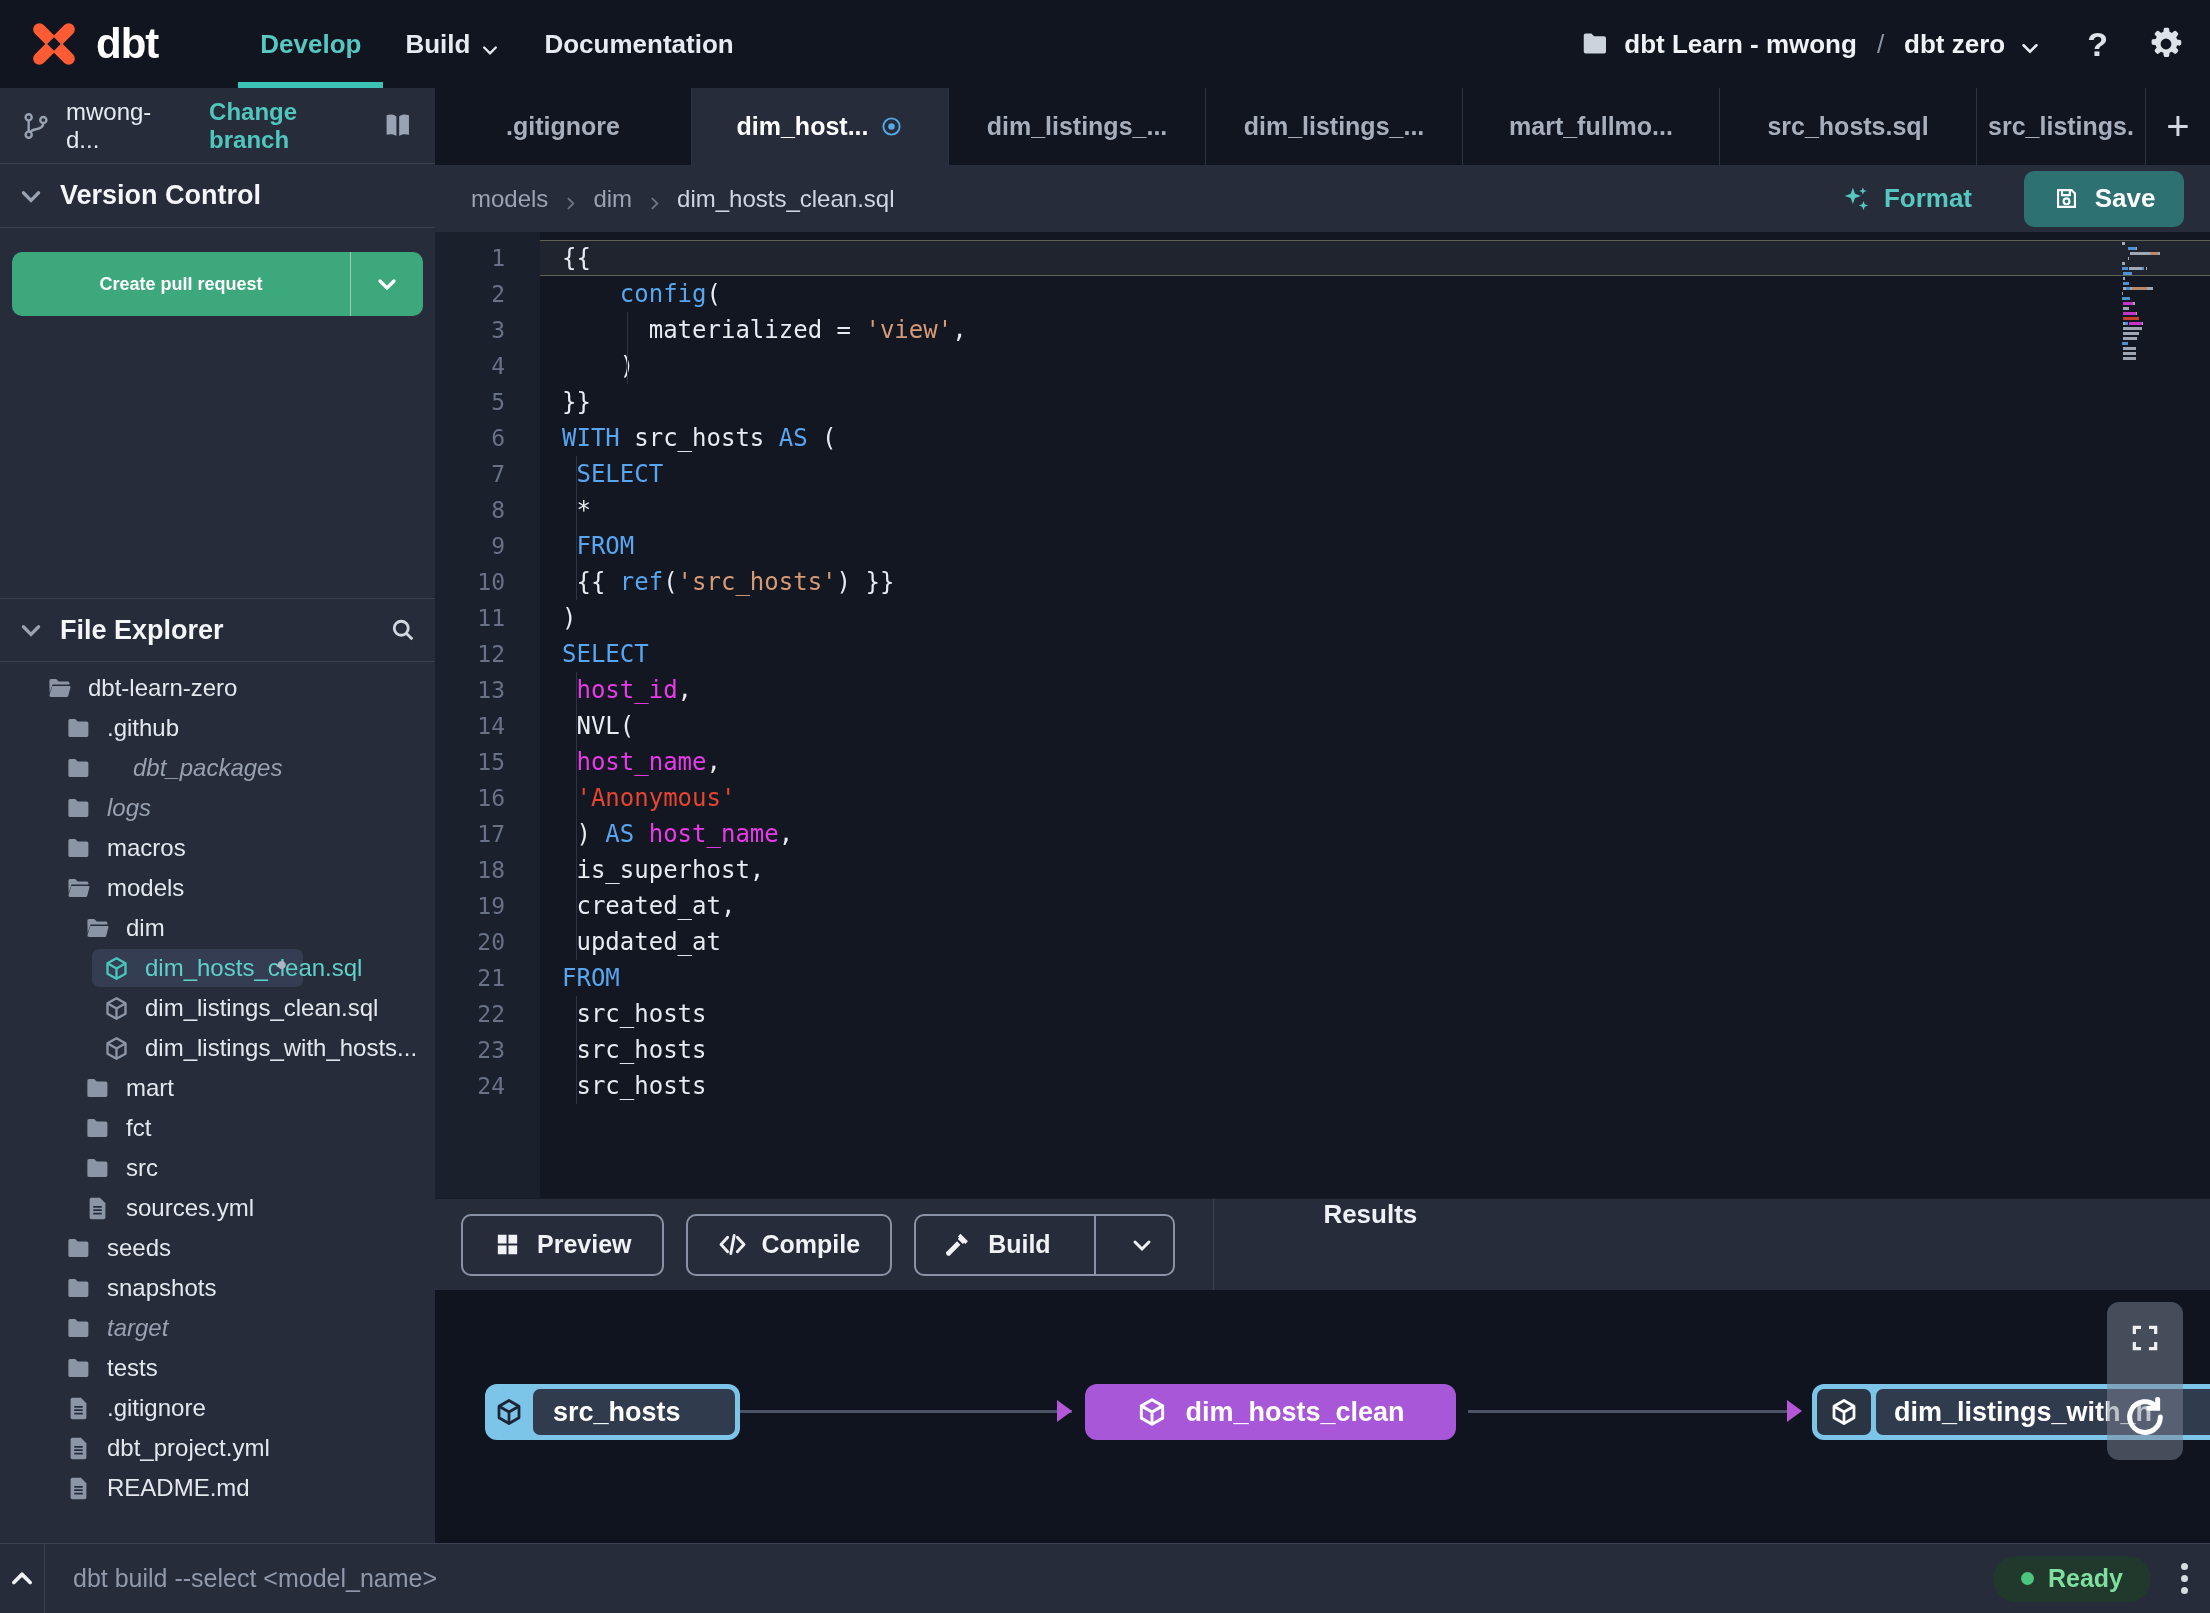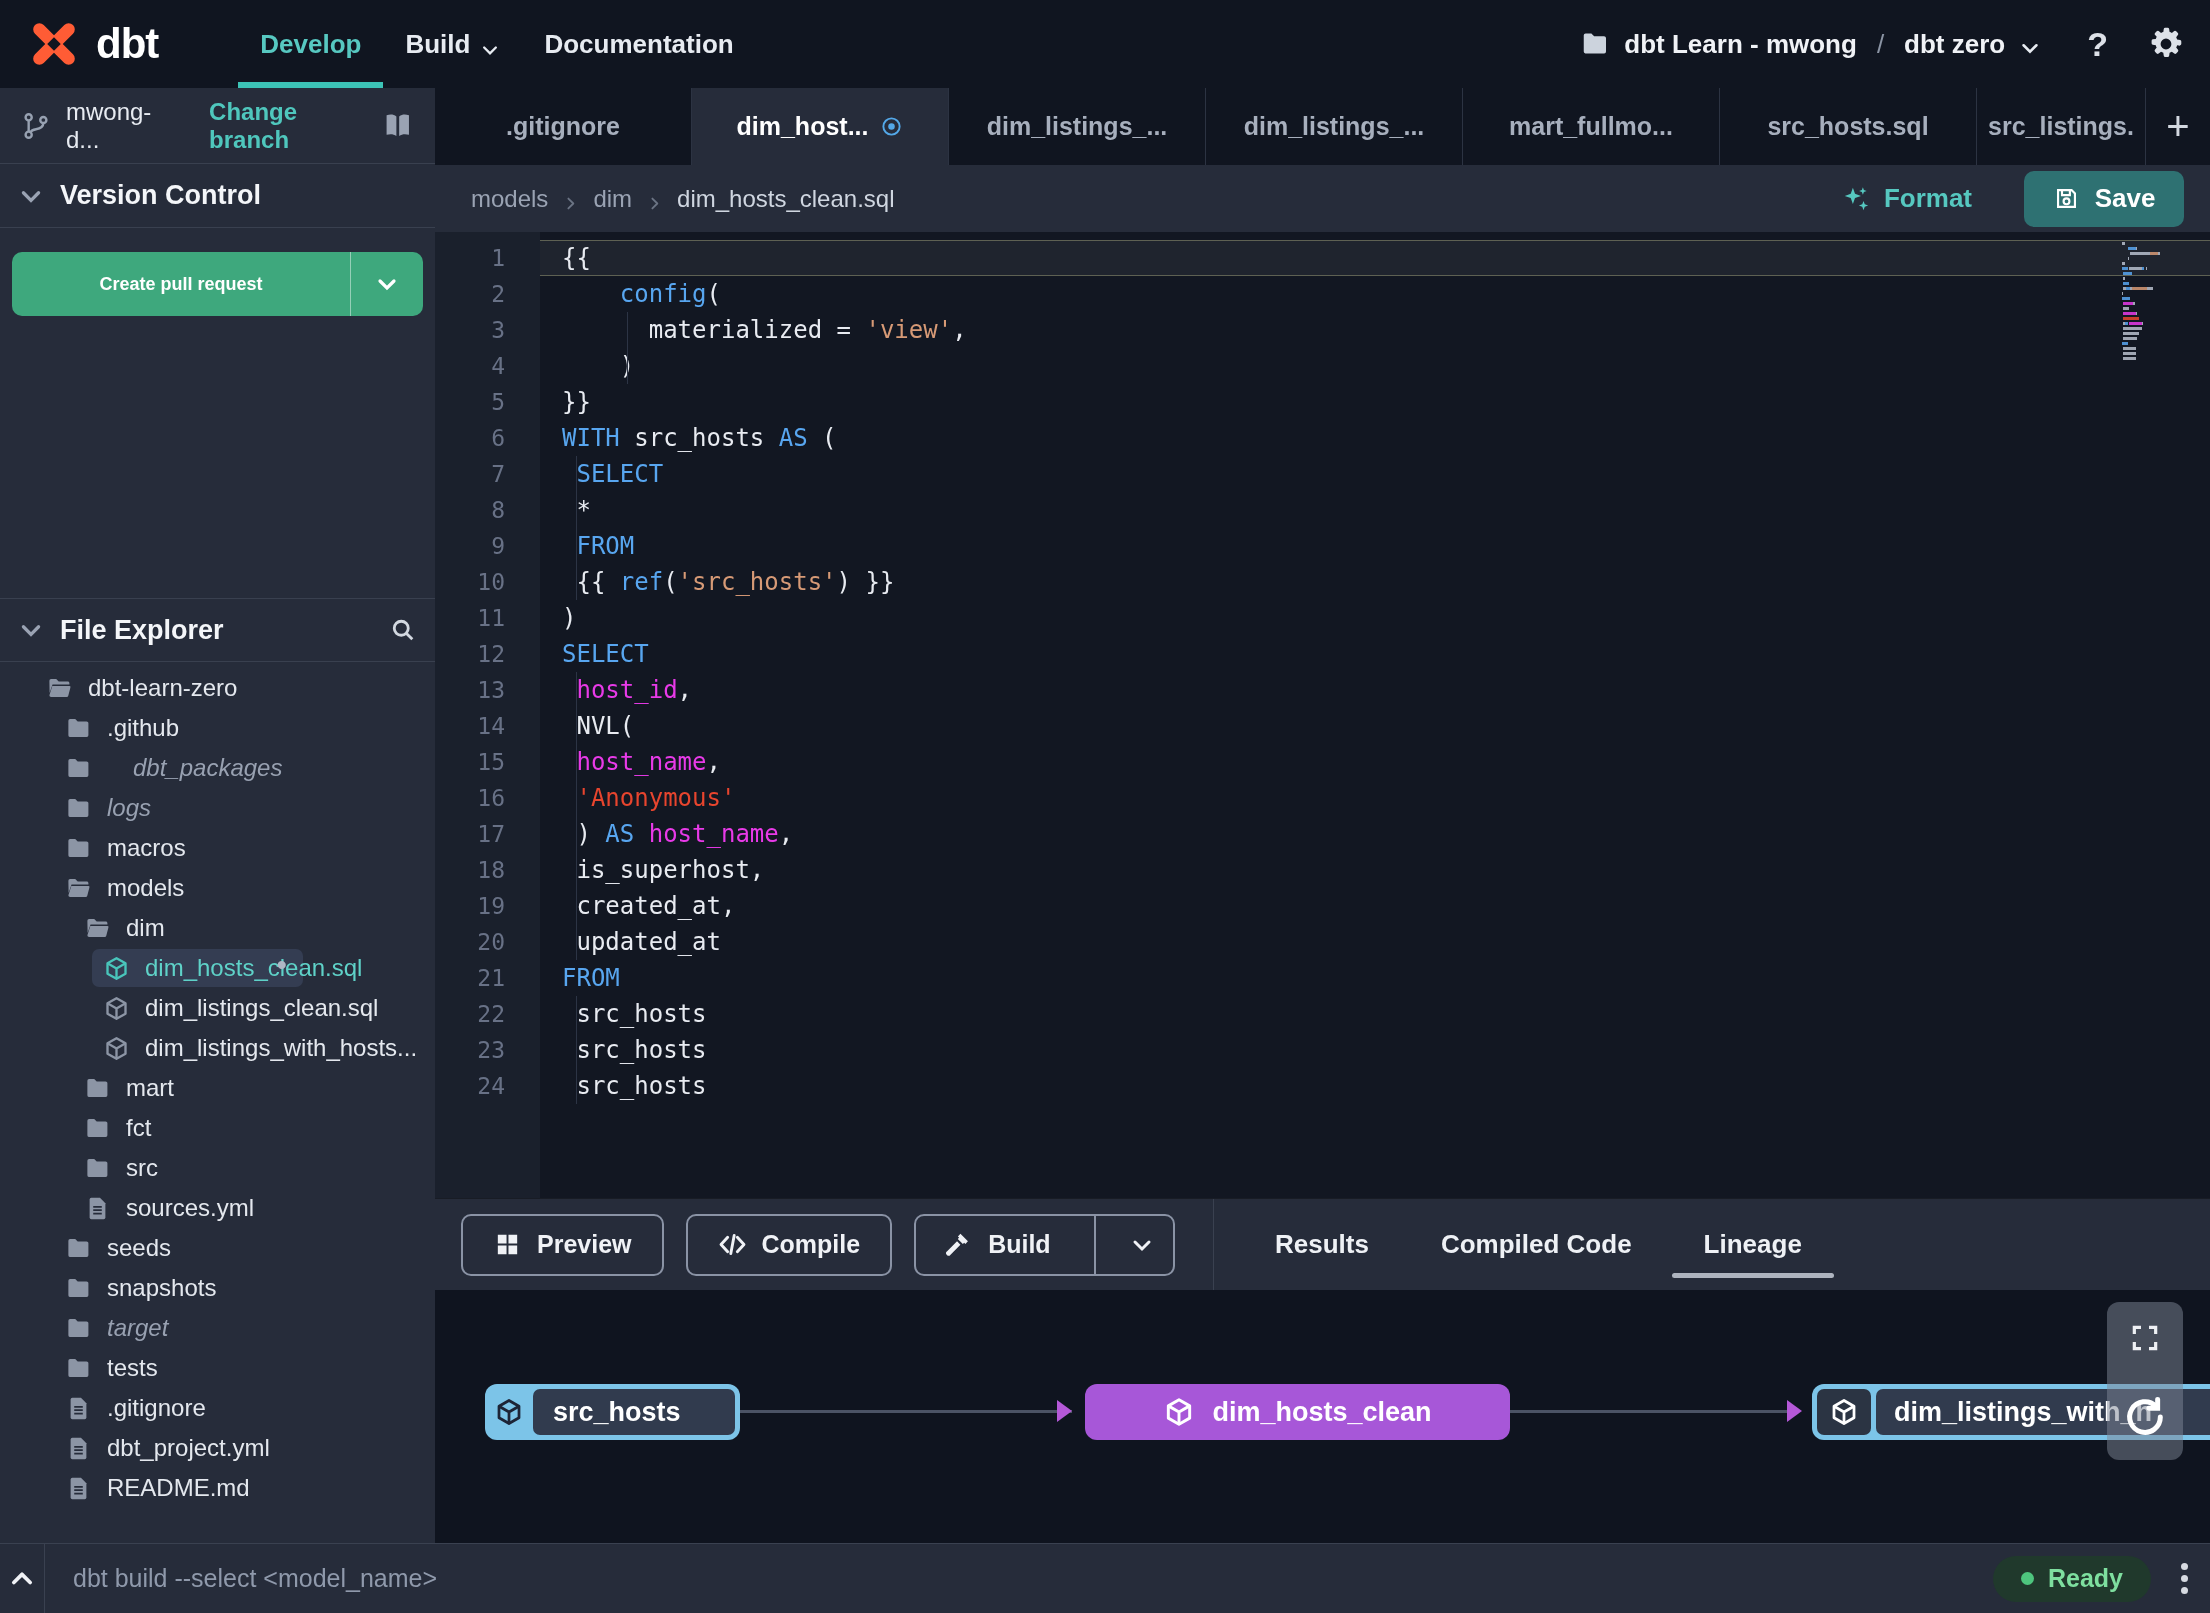--- a/index.html
+++ b/index.html
@@ -119,37 +119,37 @@
   .ide-btn { height:62px; border:2px solid #8a93a5; border-radius:10px; background:transparent;
     color:#f0f2f6; font-size:25px; font-weight:600; display:flex; align-items:center; gap:15px;
     padding:0 30px; font-family:"Liberation Sans",sans-serif; }
   .ide-btn .icn { width:29px; height:29px; }
   .build-split { padding:0; overflow:hidden; }
   .build-split .b-main { display:flex; align-items:center; gap:15px; padding:0 28px; height:100%; }
   .build-split .b-div { width:2px; height:100%; background:#8a93a5; }
   .build-split .b-caret { width:62px; height:100%; display:flex; align-items:center; justify-content:center; }
   .build-split .b-caret .icn { width:24px; height:24px; }
   .ab-divider { position:absolute; left:778px; top:0; bottom:0; width:1px; background:#3a4150; }
-  .result-tabs { position:absolute; left:840px; top:0; bottom:0; display:flex; align-items:center; gap:72px; }
+  .result-tabs { position:absolute; left:840px; top:0; bottom:0; display:flex; align-items:center; gap:72px;flex-direction:column; }
   .rtab { position:relative; font-size:26px; font-weight:600; color:#eef1f5; }
   .rtab.active::after { content:""; position:absolute; left:-32px; right:-32px; bottom:-18px;
     height:5px; background:#aeb4bf; border-radius:3px; }
 
   
   .canvas { flex:none; height:253px; position:relative; background:#0f141f; overflow:hidden; }
   .edge { position:absolute; top:120px; height:3px; background:#4b5365; }
   .edge-arrow { position:absolute; top:110px; width:0; height:0;
     border:11px solid transparent; border-left:15px solid #b558d8; }
   .lnode { position:absolute; top:94px; height:56px; display:flex; align-items:center; }
   .node-src { left:50px; width:255px; background:#7cc4e8; border-radius:12px; padding:5px 5px 5px 0; }
   .node-src .badge { width:48px; flex:none; display:flex; align-items:center; justify-content:center; }
   .node-src .badge .icn { width:30px; height:30px; color:#1d2436; }
   .node-src .nlabel { flex:1; height:46px; background:#313b4e; border-radius:7px;
     display:flex; align-items:center; padding:0 20px; color:#fff; font-size:27px; font-weight:bold; }
-  .node-model { left:650px; width:425px; background:#a757d8; border-radius:12px;
+  .node-model { left:650px; width:371px; background:#a757d8; border-radius:12px;
     display:flex; align-items:center; justify-content:center; gap:17px; color:#fff; }
   .node-model .icn { width:32px; height:32px; color:#ffffff; }
   .node-model .nlabel2 { font-size:27px; font-weight:bold; }
   .node-right { left:1377px; width:520px; background:#7cc4e8; border-radius:12px; padding:5px; }
   .node-right .badge2 { width:54px; height:46px; flex:none; background:#2b3443; border-radius:7px;
     display:flex; align-items:center; justify-content:center; margin-right:5px; }
   .node-right .badge2 .icn { width:30px; height:30px; color:#ffffff; }
   .node-right .nlabel { flex:1; height:46px; background:#313b4e; border-radius:7px;
     display:flex; align-items:center; padding:0 18px; color:#fff; font-size:27px; font-weight:bold;
     white-space:nowrap; overflow:hidden; }

